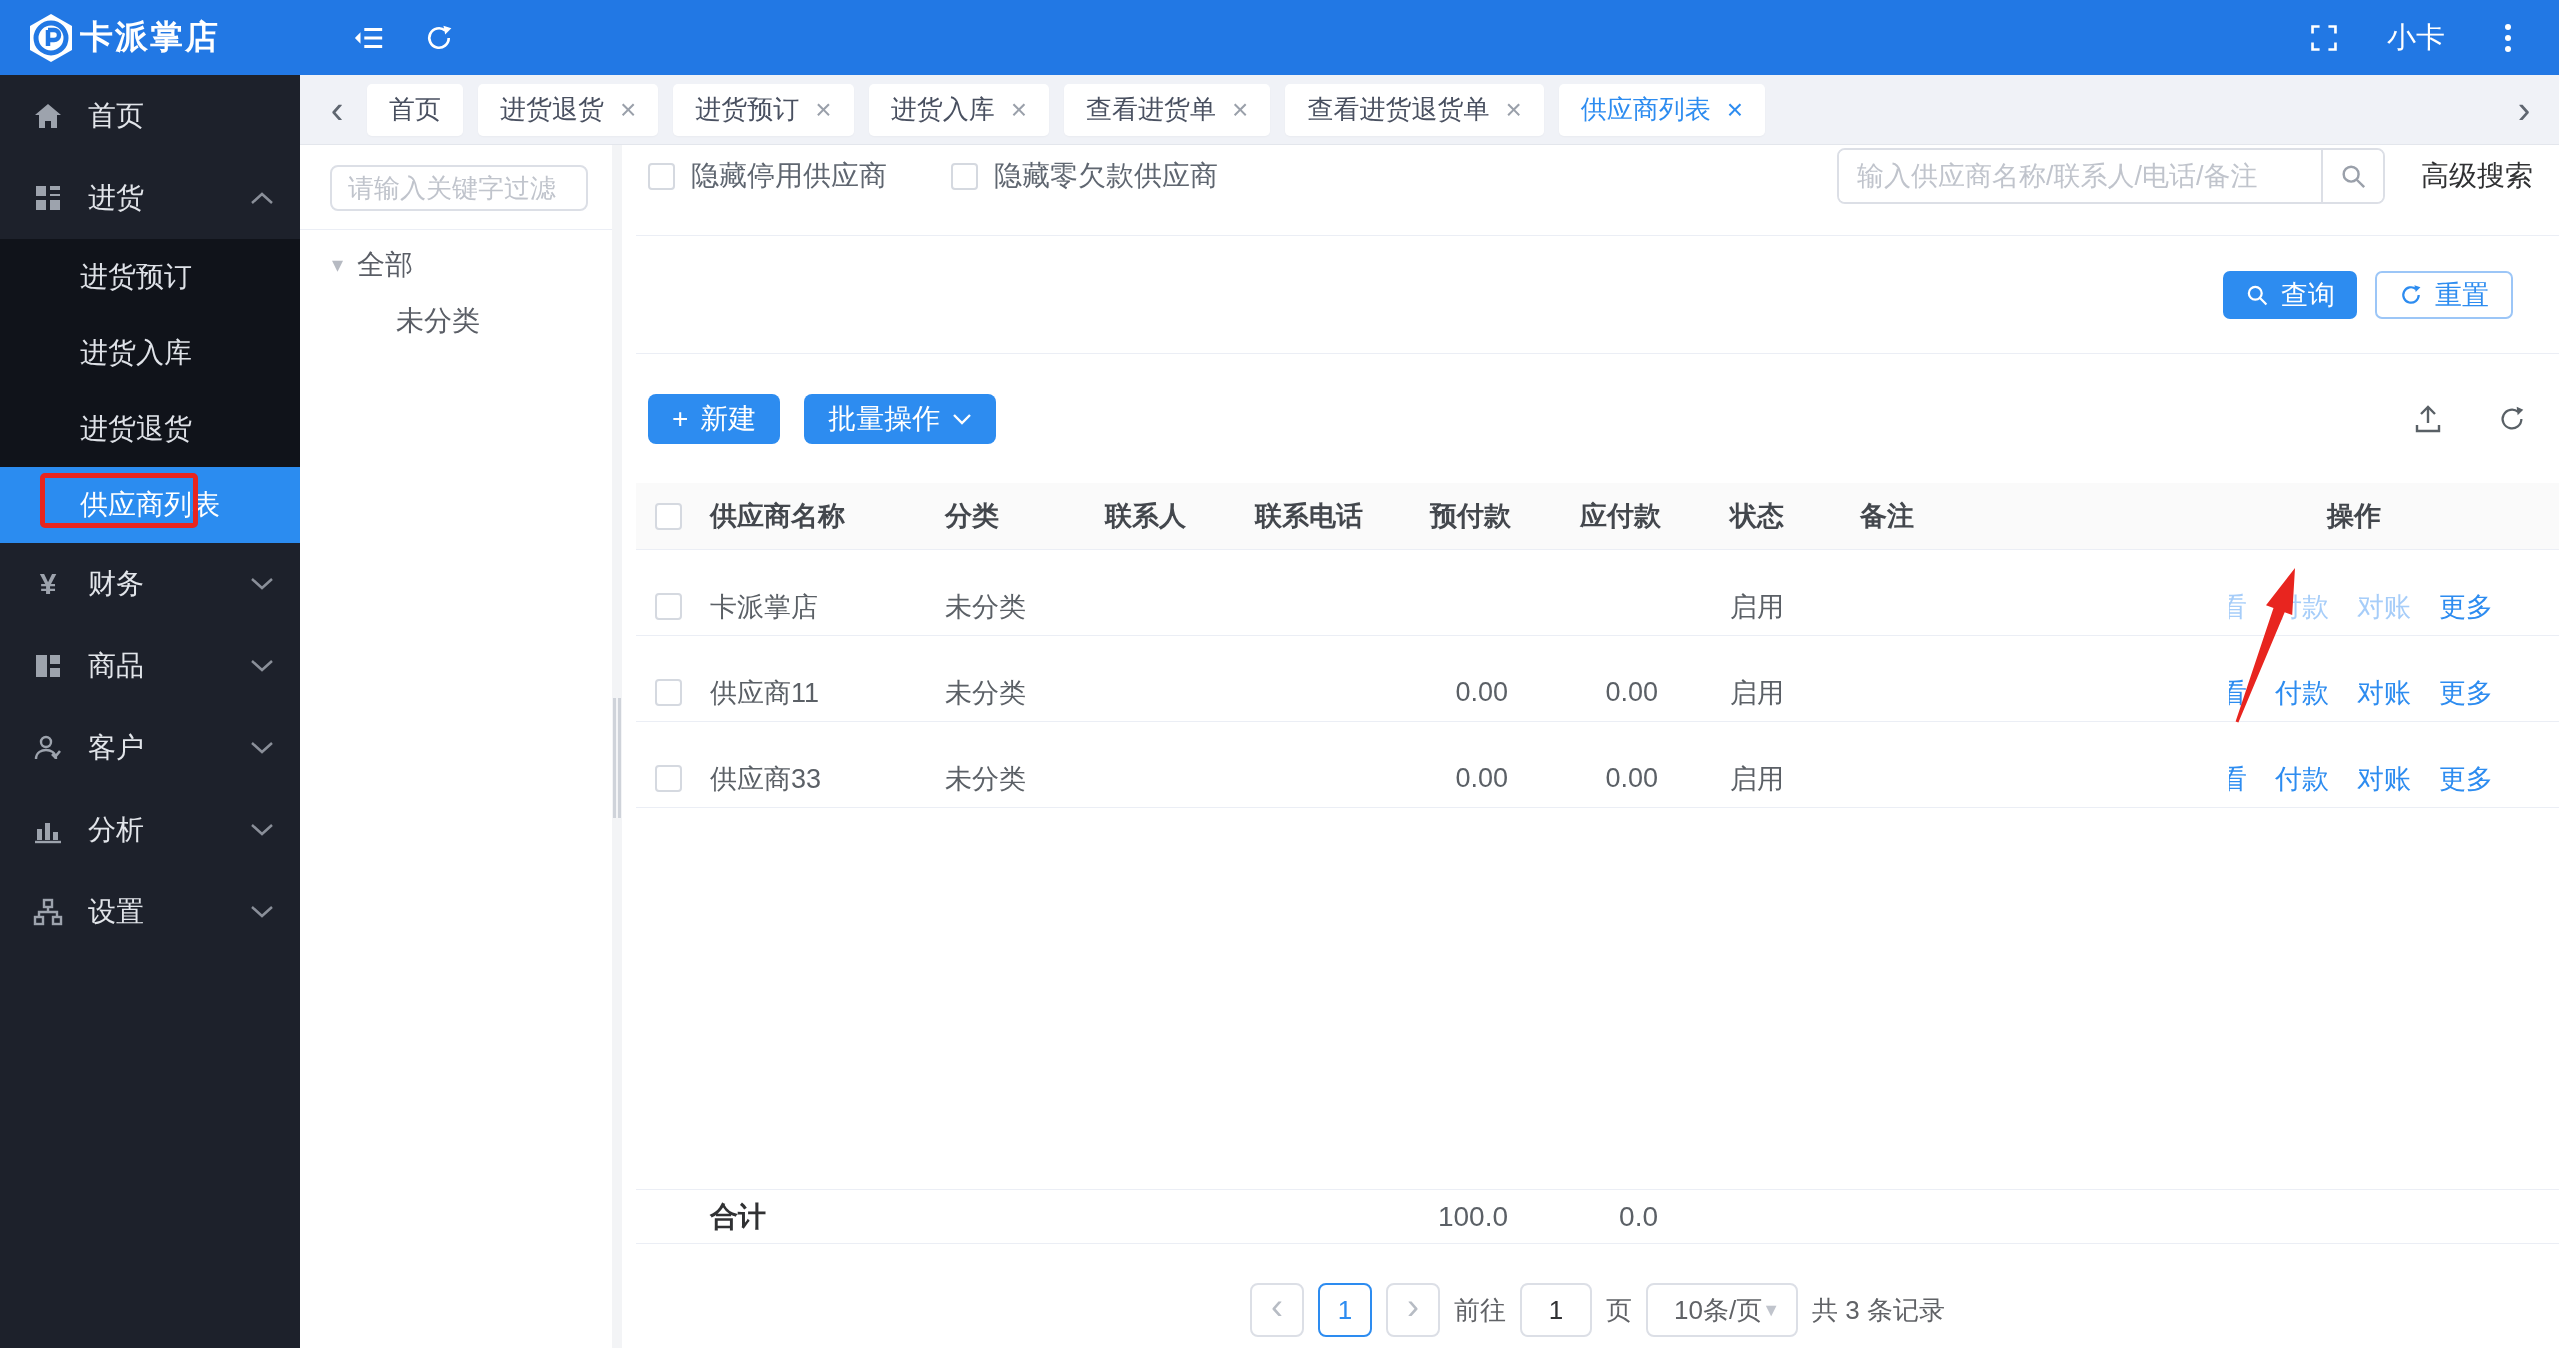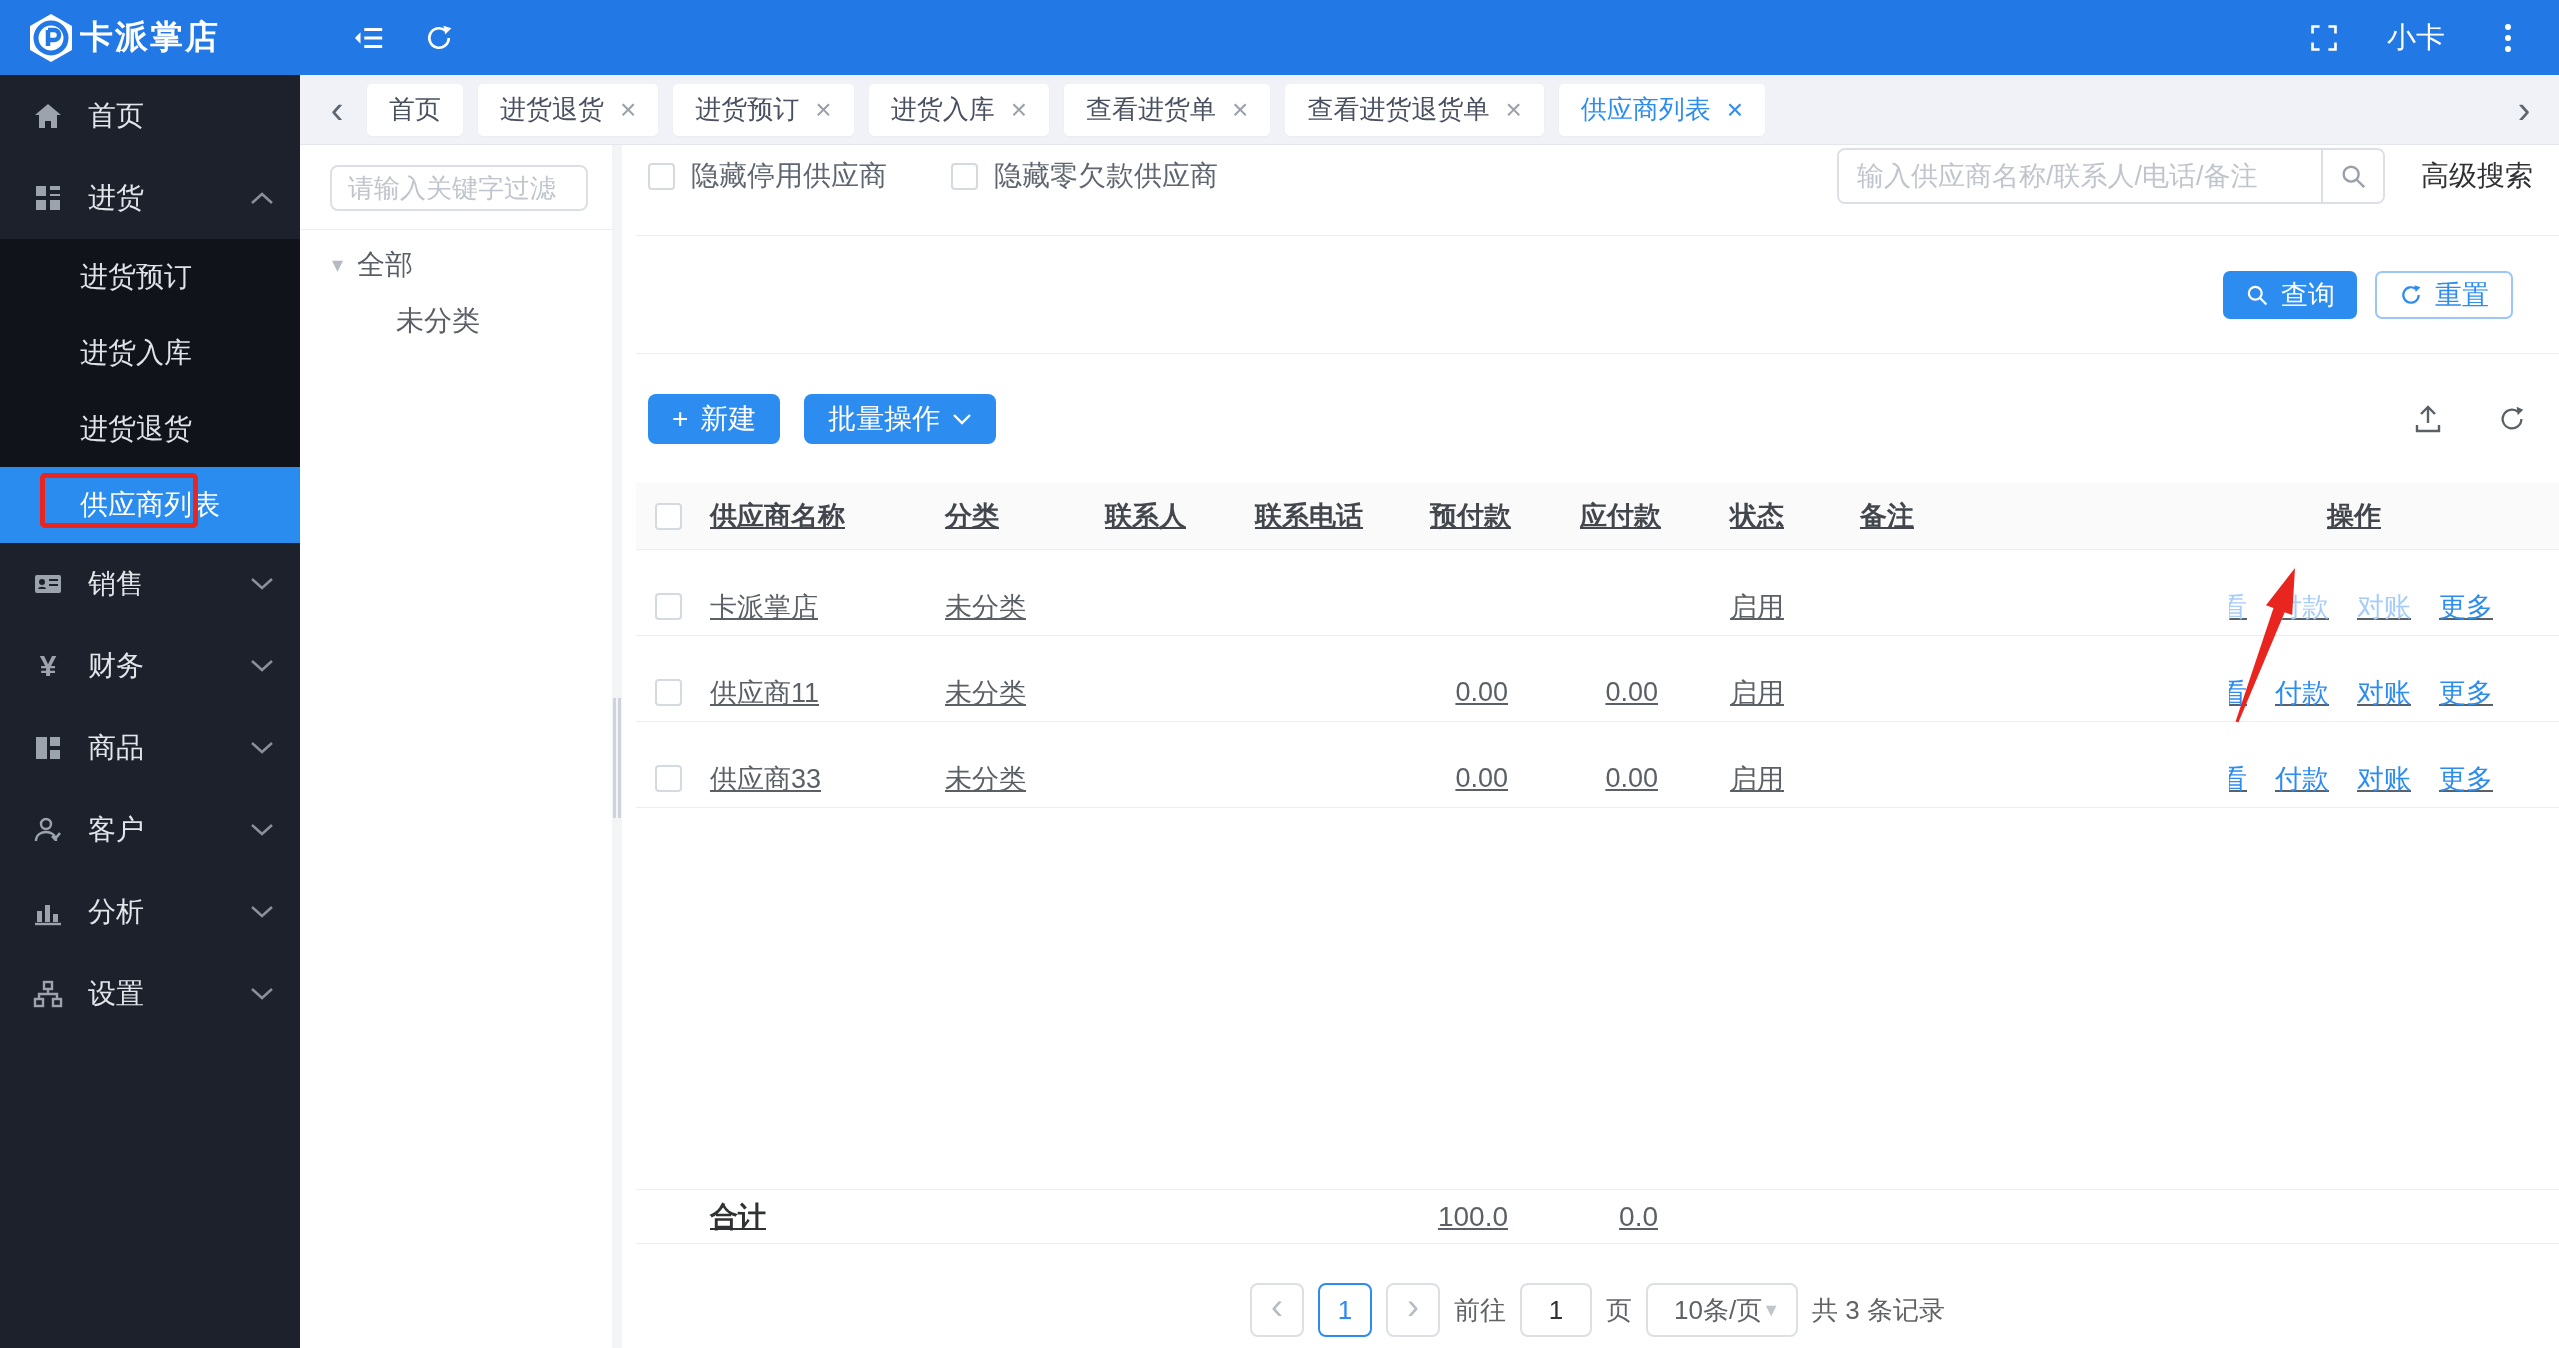--- a/index.html
+++ b/index.html
@@ -75,21 +75,21 @@
 
   .toolbar { height:73px; display:flex; align-items:center; gap:24px; padding:0 30px 0 12px; flex:none; }
   .btn-new { height:50px; padding:0 24px; background:#2d8cf0; color:#fff; font-size:28px; border-radius:8px; }
   .btn-batch { height:50px; padding:0 24px; background:#2d8cf0; color:#fff; font-size:28px; border-radius:8px; }
   .toolbar-icons { margin-left:auto; display:flex; align-items:center; gap:50px; }
   .tool-icon { width:34px; height:34px; display:flex; align-items:center; justify-content:center; cursor:pointer; }
 
   .grid-cols { display:grid; grid-template-columns:64px 235px 160px 150px 175px 150px 150px 130px 1fr 330px; align-items:center; }
   .thead { height:67px; background:#fafafa; font-size:27px; font-weight:bold; color:#43474d; border-bottom:1px solid #ebeef5; flex:none; }
   .trow { height:58px; font-size:27px; color:#5b6066; border-bottom:1px solid #ebeef5; flex:none; }
-  .cell { padding-left:10px; white-space:nowrap; overflow:hidden;text-decoration:underline; }
+  .cell { padding-left:10px; white-space:nowrap; overflow:hidden; }
   .c-check { display:flex; justify-content:center; padding-left:0; }
   .c-num { text-align:right; padding-right:62px; }
   .c-actions { display:flex; justify-content:flex-end; gap:28px; padding-right:66px; }
   .h-actions { text-align:center; padding-right:90px; }
   .lnk { color:#2d8cf0; cursor:pointer; text-decoration:none; }
   .lnk.muted { color:#a6cdf9; }
 
   .table-spacer { flex:1; }
 
   .summary { height:55px; border-top:1px solid #ebeef5; border-bottom:1px solid #ebeef5; font-size:28px; color:#5b6066; flex:none; }
@@ -188,36 +188,20 @@
         <span>进货入库</span>
       </div>
     <div class="sub-item">
         <span>进货退货</span>
       </div>
     <div class="sub-item active">
         <span>供应商列表</span>
       </div>
   </div>
 
-  <div class="side-item">
-    <span class="sicon">
-      <svg viewBox="0 0 30 30" width="30" height="30">
-          <rect x="2" y="6" width="26" height="18" rx="2" fill="#9da3ad"></rect>
-          <circle cx="9" cy="13" r="3" fill="#1d212b"></circle>
-          <path d="M5 20 c0-3 8-3 8 0 Z" fill="#1d212b"></path>
-          <path d="M16 11 h9 M16 16 h9" stroke="#1d212b" stroke-width="2"></path>
-        </svg>
-    </span>
-    <span>销售</span>
-    <span class="side-chev">
-        <svg viewBox="0 0 24 14" width="24" height="14" fill="none" stroke="#8a8f99" stroke-width="2.5">
-          <polyline points="2,2 12,11 22,2"></polyline>
-        </svg>
-      </span>
-  </div>
 
   <div class="side-item">
     <span class="sicon">
         <span class="yen-glyph">¥</span>
       </span>
     <span>财务</span>
     <span class="side-chev">
         <svg viewBox="0 0 24 14" width="24" height="14" fill="none" stroke="#8a8f99" stroke-width="2.5">
           <polyline points="2,2 12,11 22,2"></polyline>
         </svg>

